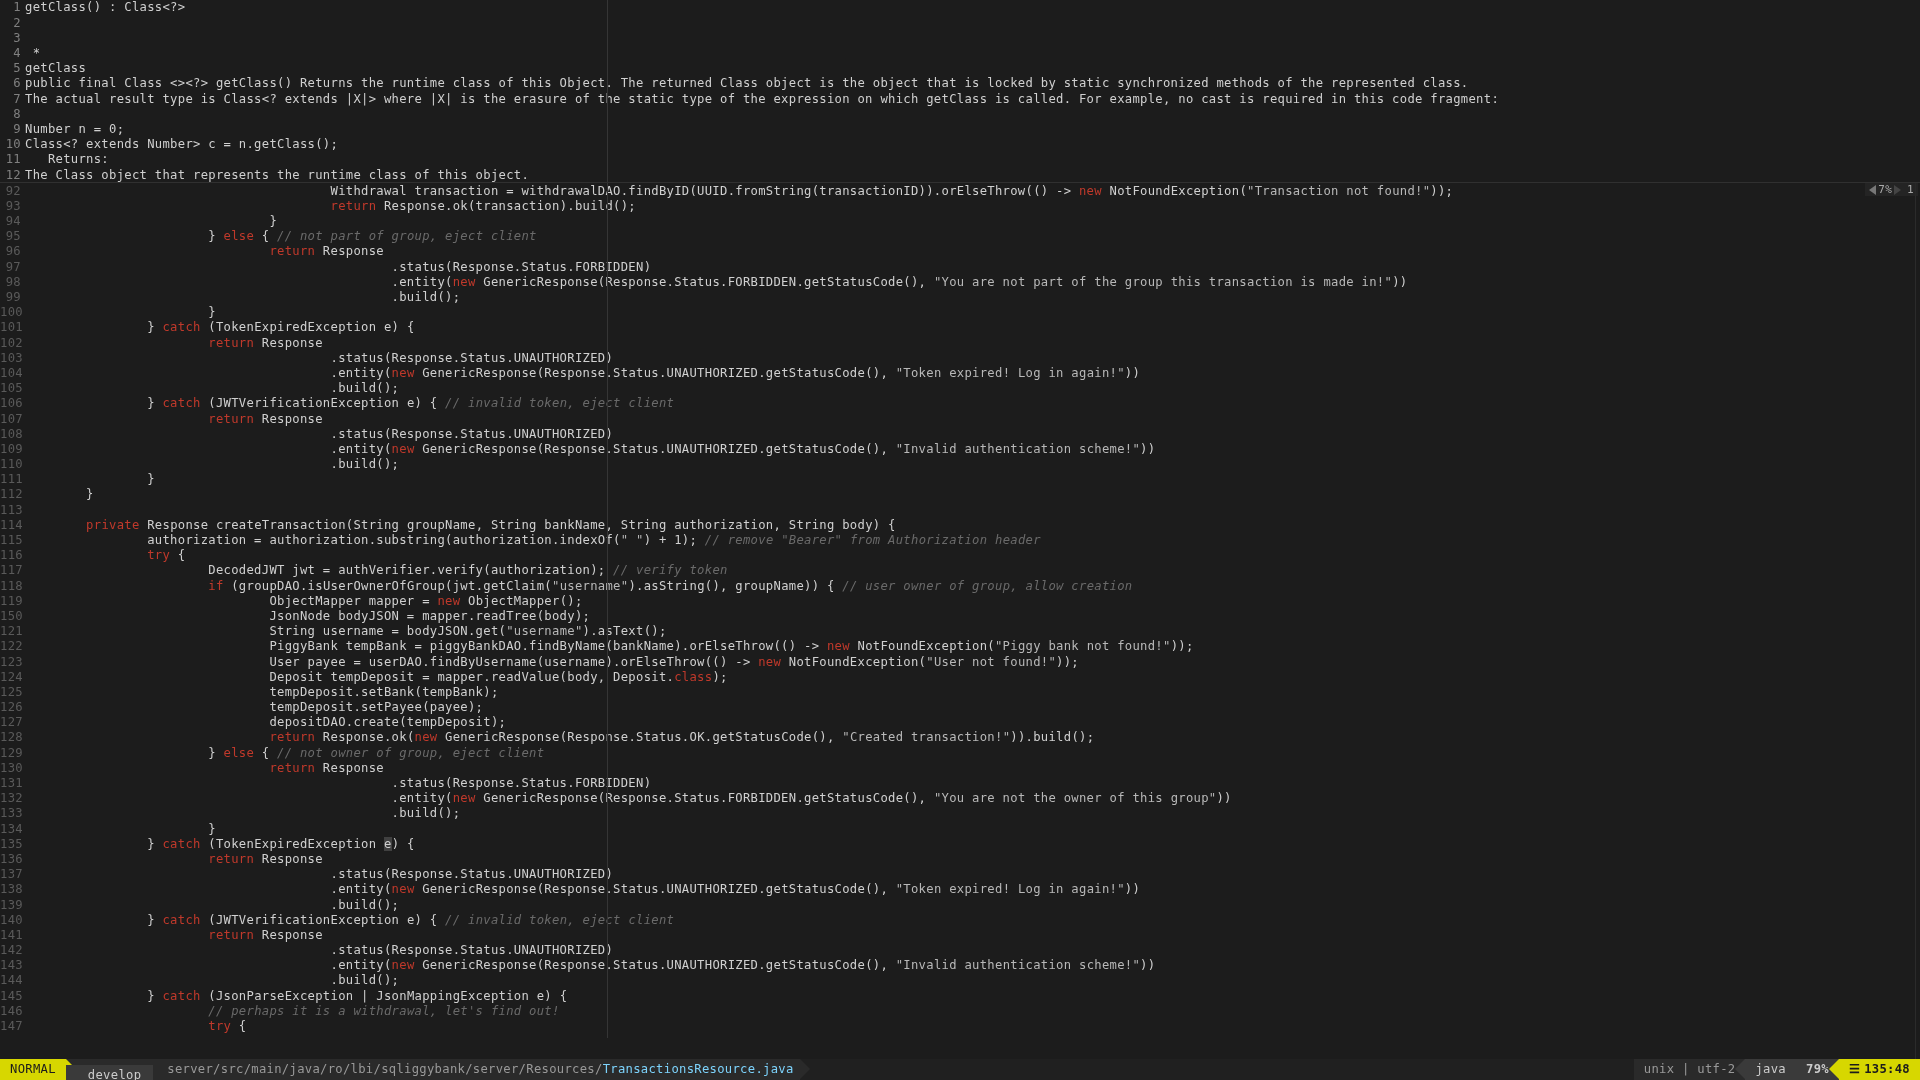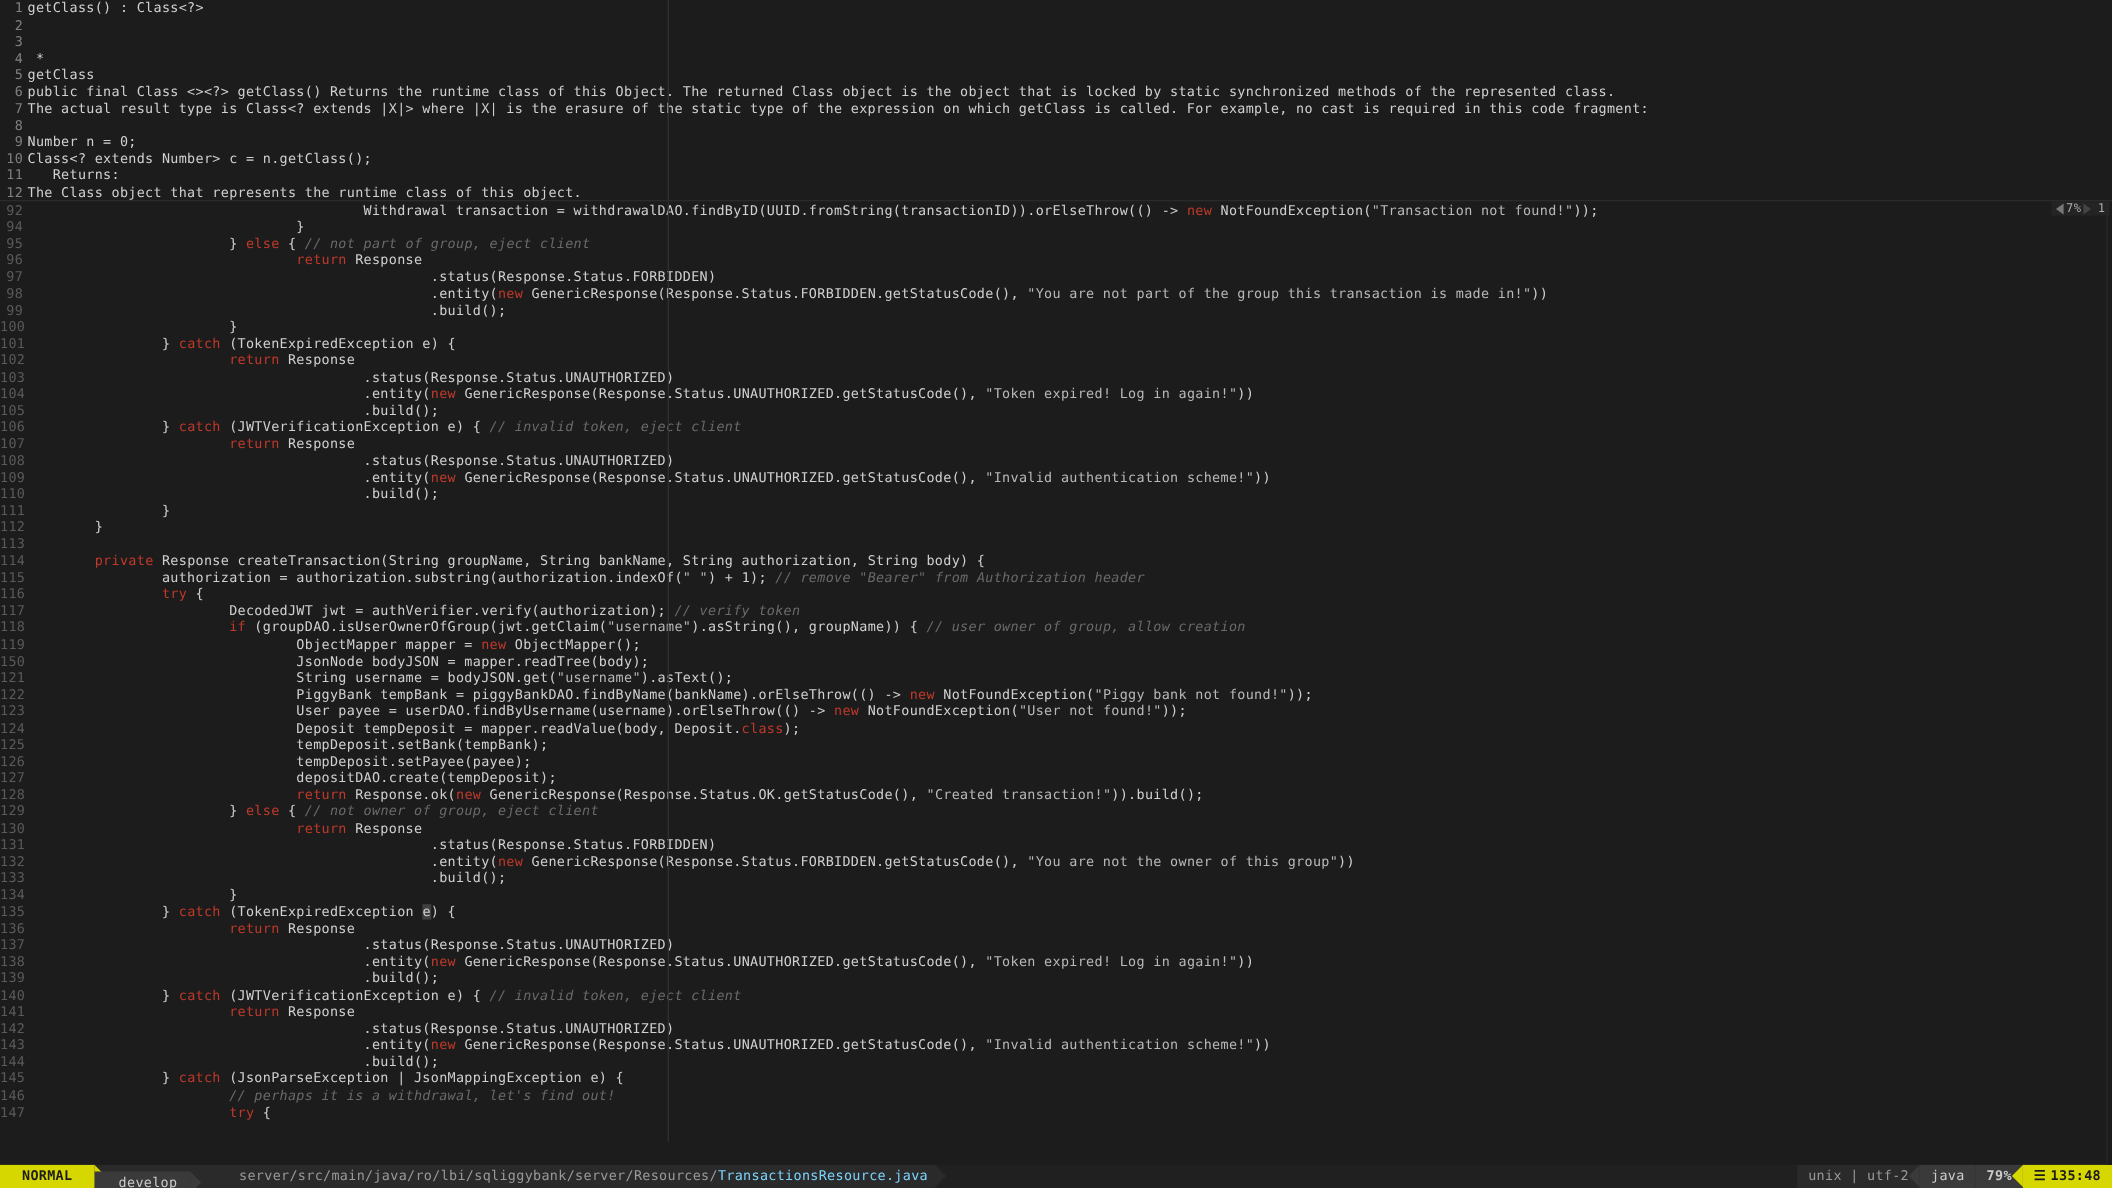--- a/index.html
+++ b/index.html
@@ -75,22 +75,22 @@
     display: flex;
     height: 21px;
     background: #2a2a2a;
     align-items: center;
     font-size: 12.2px;
     position: relative;
   }
   .sb-mode {
     background: #d7d700;
     color: #1c1c1c;
-    font-weight: bold;
-    padding: 0 20px;
+    font-weight: normal;
+    padding: 0 10px;
     height: 100%;
     display: flex;
     align-items: center;
     position: relative;
   }
   .sb-mode::after {
     content: "";
     position: absolute;
     right: -10px;
     top: 0;
@@ -118,21 +118,20 @@
     border-left: 10px solid #3a3a3a;
   }
   .sb-path {
     background: #2a2a2a;
     color: #999999;
     padding: 0 6px 0 14px;
     height: 100%;
     display: flex;
     align-items: center;
     position: relative;
-    margin-left: 30px;
   }
   .sb-file {
     color: #7dd3fc;
   }
   .sb-path-end {
     position: relative;
     height: 100%;
     display: flex;
     align-items: center;
   }
@@ -234,20 +233,21 @@
   <div class="main" id="main-pane" style="position:relative;">
     <div class="ruler"></div>
     <div class="top-indicator">
       <span class="tri-left"></span>
       <span>7%</span>
       <span class="tri-right"></span>
       <span>1</span>
     </div>
     <div class="scroll-track"></div>
   <div class="line"><div class="gutter">92</div><div class="code"><span>                                        Withdrawal transaction = withdrawalDAO.findByID(UUID.fromString(transactionID)).orElseThrow(() -&gt; </span><span class="kw">new</span><span> NotFoundException(</span><span class="str">"Transaction not found!"</span><span>));</span></div></div>
+      <div class="line"><div class="gutter">93</div><div class="code"><span>                                        </span><span class="kw">return</span><span> Response.ok(transaction).build();</span></div></div>
       <div class="line"><div class="gutter">94</div><div class="code"><span>                                }</span></div></div>
       <div class="line"><div class="gutter">95</div><div class="code"><span>                        } </span><span class="kw">else</span><span> { </span><span class="cm">// not part of group, eject client</span></div></div>
       <div class="line"><div class="gutter">96</div><div class="code"><span>                                </span><span class="kw">return</span><span> Response</span></div></div>
       <div class="line"><div class="gutter">97</div><div class="code"><span>                                                .status(Response.Status.FORBIDDEN)</span></div></div>
       <div class="line"><div class="gutter">98</div><div class="code"><span>                                                .entity(</span><span class="kw">new</span><span> GenericResponse(Response.Status.FORBIDDEN.getStatusCode(), </span><span class="str">"You are not part of the group this transaction is made in!"</span><span>))</span></div></div>
       <div class="line"><div class="gutter">99</div><div class="code"><span>                                                .build();</span></div></div>
       <div class="line"><div class="gutter">100</div><div class="code"><span>                        }</span></div></div>
       <div class="line"><div class="gutter">101</div><div class="code"><span>                } </span><span class="kw">catch</span><span> (TokenExpiredException e) {</span></div></div>
       <div class="line"><div class="gutter">102</div><div class="code"><span>                        </span><span class="kw">return</span><span> Response</span></div></div>
       <div class="line"><div class="gutter">103</div><div class="code"><span>                                        .status(Response.Status.UNAUTHORIZED)</span></div></div>

